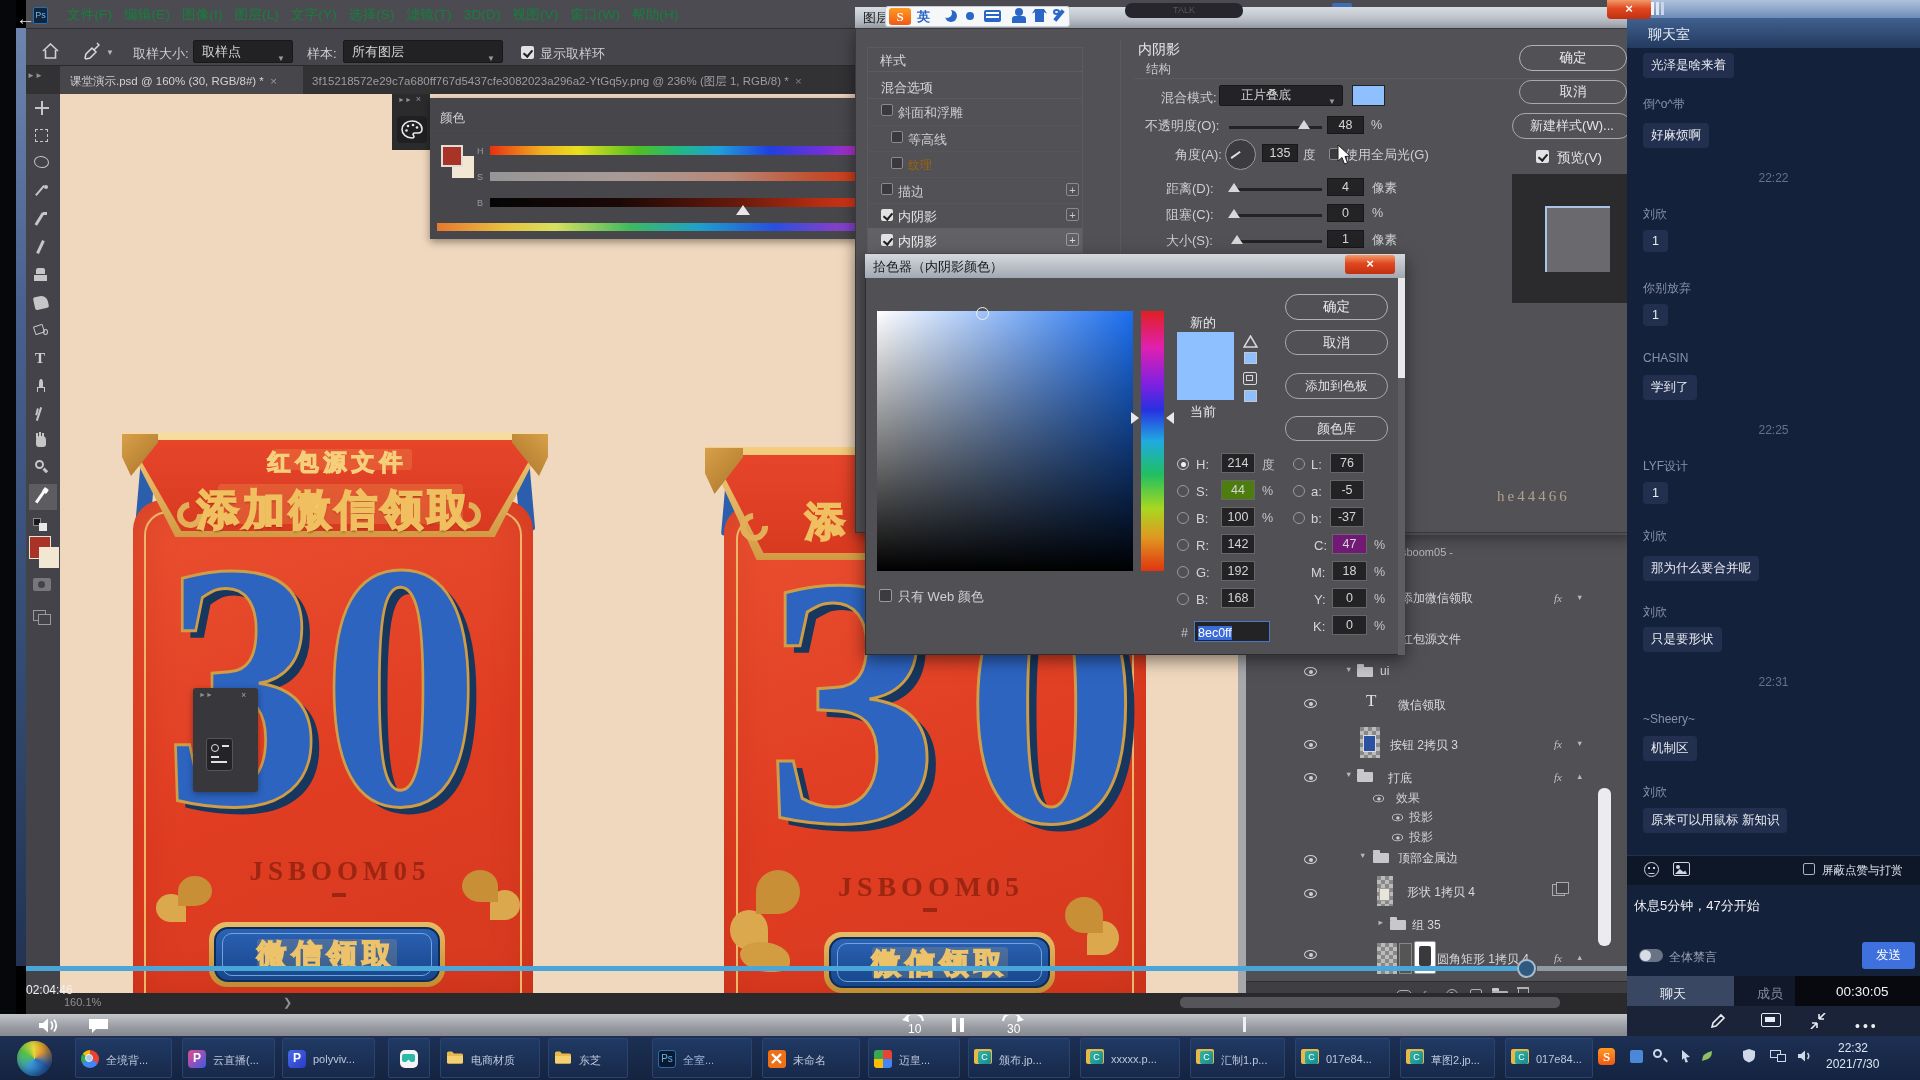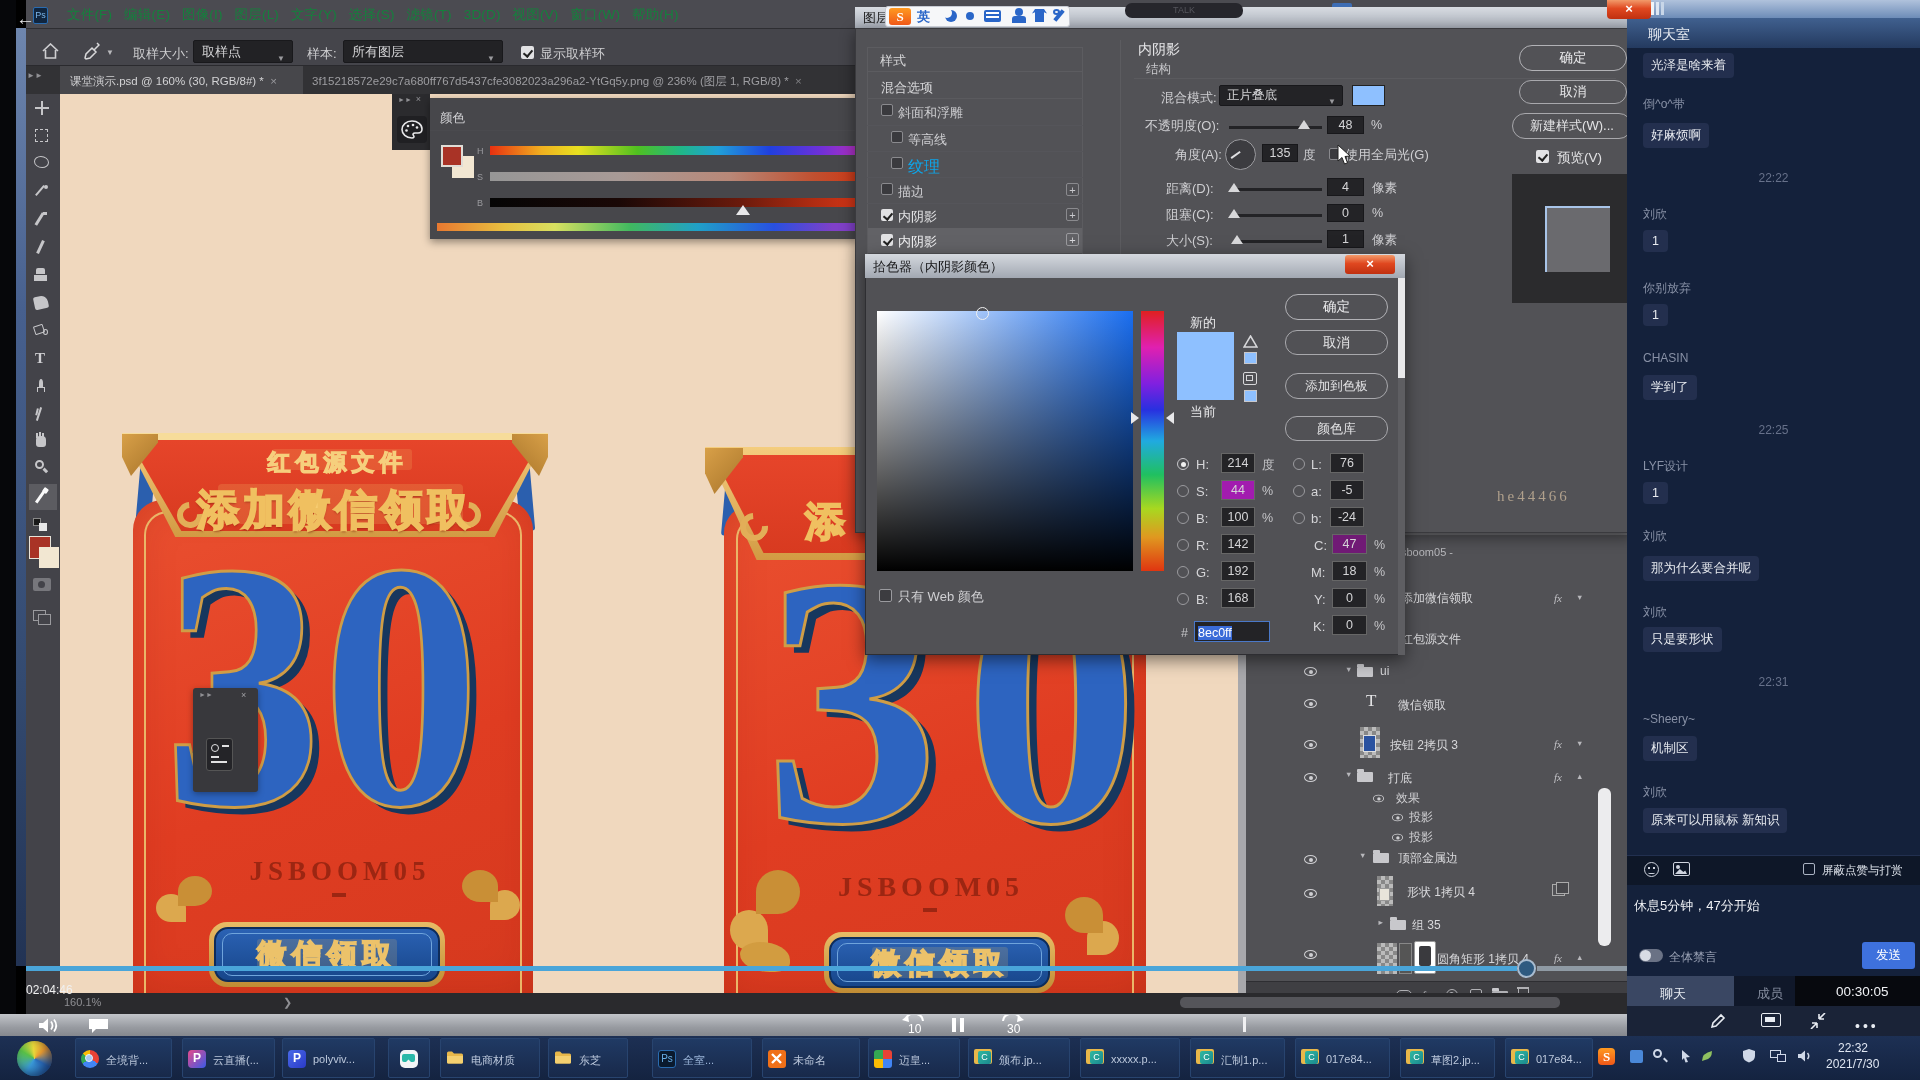--- a/index.html
+++ b/index.html
@@ -298,41 +298,41 @@
  <div class="a" style="left:880px;top:52px;color:#d8d8da;font-size:13px">样式</div>
  <div class="a" style="left:867px;top:71px;width:216px;height:1px;background:#5c5c60"></div>
  <div class="a" style="left:881px;top:79px;color:#d8d8da;font-size:13px">混合选项</div>
  <div class="a" style="left:867px;top:98px;width:216px;height:1px;background:#5a5a5e"></div>
  <div class="a" style="left:881px;top:104px;width:12px;height:12px;background:#3a3a3e;border:1px solid #8a8a8e;border-radius:2px"></div>
  <div class="a" style="left:898px;top:104px;color:#cfcfd2;font-size:13px">斜面和浮雕</div>
  <div class="a" style="left:891px;top:131px;width:12px;height:12px;background:#3a3a3e;border:1px solid #8a8a8e;border-radius:2px"></div>
  <div class="a" style="left:908px;top:131px;color:#cfcfd2;font-size:13px">等高线</div>
  <div class="a" style="left:867px;top:125px;width:216px;height:1px;background:#55555a"></div>
  <div class="a" style="left:891px;top:157px;width:12px;height:12px;background:#3a3a3e;border:1px solid #8a8a8e;border-radius:2px"></div>
- <div class="a" style="left:908px;top:157px;color:#0ea5e9;font-size:16px">纹理</div>
+ <div class="a" style="left:908px;top:157px;color:#a16207;font-size:12px">纹理</div>
  <div class="a" style="left:867px;top:151px;width:216px;height:1px;background:#55555a"></div>
  <div class="a" style="left:867px;top:177px;width:216px;height:1px;background:#55555a"></div>
  <div class="a" style="left:881px;top:183px;width:12px;height:12px;background:#3a3a3e;border:1px solid #8a8a8e;border-radius:2px"></div>
  <div class="a" style="left:898px;top:183px;color:#cfcfd2;font-size:13px">描边</div>
  <div class="a" style="left:1066px;top:183px;width:13px;height:13px;border:1px solid #8a8a8e;border-radius:2px;color:#c8c8cc;font-size:11px;line-height:12px;text-align:center">+</div>
  <div class="a" style="left:867px;top:203px;width:216px;height:1px;background:#55555a"></div>
  <div class="ck" style="left:881px;top:209px;width:12px;height:12px"></div>
  <div class="a" style="left:898px;top:208px;color:#e2e2e4;font-size:13px">内阴影</div>
  <div class="a" style="left:1066px;top:208px;width:13px;height:13px;border:1px solid #8a8a8e;border-radius:2px;color:#c8c8cc;font-size:11px;line-height:12px;text-align:center">+</div>
  <div class="a" style="left:868px;top:228px;width:214px;height:25px;background:#626266"></div>
  <div class="ck" style="left:881px;top:234px;width:12px;height:12px"></div>
  <div class="a" style="left:898px;top:233px;color:#f0f0f2;font-size:13px">内阴影</div>
  <div class="a" style="left:1066px;top:233px;width:13px;height:13px;border:1px solid #9a9a9e;border-radius:2px;color:#d8d8dc;font-size:11px;line-height:12px;text-align:center">+</div>
 
  <div class="a" style="left:1120px;top:40px;width:1px;height:462px;background:#5c5c60"></div>
  <div class="a" style="left:1138px;top:41px;color:#e4e4e6;font-size:14px">内阴影</div>
  <div class="a" style="left:1146px;top:61px;color:#c8c8cb;font-size:12.5px">结构</div>
  <div class="a" style="left:1134px;top:78px;width:482px;height:1px;background:#5a5a5e"></div>
  <div class="a" style="left:1161px;top:89px;color:#cfcfd2;font-size:13px">混合模式:</div>
- <div class="a" style="left:1219px;top:85px;width:124px;height:21px;background:#232326;border:1px solid #18181b;border-radius:2px;color:#d5d5d7;font-size:12.5px;line-height:19px;padding-left:7px">正片叠底<span style="position:absolute;right:6px;top:6px;font-size:8px;color:#9a9a9e">▼</span></div>
+ <div class="a" style="left:1219px;top:85px;width:124px;height:21px;background:#232326;border:1px solid #18181b;border-radius:2px;color:#d5d5d7;font-size:12.5px;line-height:19px;padding-left:21px">正片叠底<span style="position:absolute;right:6px;top:6px;font-size:8px;color:#9a9a9e">▼</span></div>
  <div class="a" style="left:1352px;top:85px;width:33px;height:21px;background:#8ec0ff;border:1px solid #222"></div>
  <div class="a" style="left:1145px;top:117px;color:#cfcfd2;font-size:13px">不透明度(O):</div>
  <div class="a" style="left:1229px;top:126px;width:93px;height:3px;background:#232326"></div>
  <div class="a" style="left:1298px;top:120px;width:0;height:0;border-left:6px solid transparent;border-right:6px solid transparent;border-bottom:9px solid #d8d8da"></div>
  <div class="a" style="left:1327px;top:116px;width:37px;height:18px;background:#232326;border:1px solid #18181b;color:#d5d5d7;font-size:12.5px;line-height:17px;text-align:center">48</div>
  <div class="a" style="left:1371px;top:118px;color:#cfcfd2;font-size:12.5px">%</div>
  <div class="a" style="left:1175px;top:146px;color:#cfcfd2;font-size:13px">角度(A):</div>
  <div class="a" style="left:1225px;top:139px;width:31px;height:31px;border:1.5px solid #9a9a9e;border-radius:50%;background:#3c3c40">
       <div class="a" style="left:4px;top:14px;width:11px;height:1.5px;background:#e0e0e2;transform:rotate(-35deg)"></div>
     </div>
@@ -427,21 +427,21 @@
  <div class="a" style="left:1285px;top:416px;width:103px;height:25px;border:1.5px solid #a8a8ac;border-radius:12px;color:#e4e4e6;font-size:13px;text-align:center;line-height:23px">颜色库</div>
 
  <div class="a" style="left:1177px;top:458px;width:12px;height:12px;border:1.5px solid #c8c8cc;border-radius:50%">
       <div class="a" style="left:2.5px;top:2.5px;width:5px;height:5px;background:#f0f0f0;border-radius:50%"></div>
     </div>
  <div class="a" style="left:1196px;top:457px;color:#d5d5d8;font-size:13px">H:</div>
  <div class="a" style="left:1221px;top:453px;width:34px;height:20px;background:#232326;border:1px solid #666;color:#d5d5d7;font-size:12.5px;line-height:18px;text-align:center">214</div>
  <div class="a" style="left:1262px;top:457px;color:#c5c5c8;font-size:12.5px">度</div>
  <div class="a" style="left:1177px;top:485px;width:12px;height:12px;border:1.5px solid #9a9a9e;border-radius:50%"></div>
  <div class="a" style="left:1196px;top:484px;color:#d5d5d8;font-size:13px">S:</div>
- <div class="a" style="left:1221px;top:480px;width:34px;height:20px;background:#a21caf;border:1px solid #666;color:#d5d5d7;font-size:12.5px;line-height:18px;text-align:center">44</div>
+ <div class="a" style="left:1221px;top:480px;width:34px;height:20px;background:#4d7c0f;border:1px solid #666;color:#d5d5d7;font-size:12.5px;line-height:18px;text-align:center">44</div>
  <div class="a" style="left:1262px;top:484px;color:#c5c5c8;font-size:12.5px">%</div>
  <div class="a" style="left:1177px;top:512px;width:12px;height:12px;border:1.5px solid #9a9a9e;border-radius:50%"></div>
  <div class="a" style="left:1196px;top:511px;color:#d5d5d8;font-size:13px">B:</div>
  <div class="a" style="left:1221px;top:507px;width:34px;height:20px;background:#232326;border:1px solid #666;color:#d5d5d7;font-size:12.5px;line-height:18px;text-align:center">100</div>
  <div class="a" style="left:1262px;top:511px;color:#c5c5c8;font-size:12.5px">%</div>
  <div class="a" style="left:1177px;top:539px;width:12px;height:12px;border:1.5px solid #9a9a9e;border-radius:50%"></div>
  <div class="a" style="left:1196px;top:538px;color:#d5d5d8;font-size:13px">R:</div>
  <div class="a" style="left:1221px;top:534px;width:34px;height:20px;background:#232326;border:1px solid #666;color:#d5d5d7;font-size:12.5px;line-height:18px;text-align:center">142</div>
  <div class="a" style="left:1177px;top:566px;width:12px;height:12px;border:1.5px solid #9a9a9e;border-radius:50%"></div>
  <div class="a" style="left:1196px;top:565px;color:#d5d5d8;font-size:13px">G:</div>
@@ -453,21 +453,21 @@
  <div class="a" style="left:1194px;top:621px;width:76px;height:21px;background:#232326;border:1px solid #4a78c8;line-height:19px;padding-left:3px"><span style="background:#3a6bd8;color:#fff;font-size:12.5px">8ec0ff</span></div>
 
  <div class="a" style="left:1293px;top:458px;width:12px;height:12px;border:1.5px solid #9a9a9e;border-radius:50%"></div>
  <div class="a" style="left:1311px;top:457px;color:#d5d5d8;font-size:13px">L:</div>
  <div class="a" style="left:1330px;top:453px;width:34px;height:20px;background:#232326;border:1px solid #666;color:#d5d5d7;font-size:12.5px;line-height:18px;text-align:center">76</div>
  <div class="a" style="left:1293px;top:485px;width:12px;height:12px;border:1.5px solid #9a9a9e;border-radius:50%"></div>
  <div class="a" style="left:1311px;top:484px;color:#d5d5d8;font-size:13px">a:</div>
  <div class="a" style="left:1330px;top:480px;width:34px;height:20px;background:#232326;border:1px solid #666;color:#d5d5d7;font-size:12.5px;line-height:18px;text-align:center">-5</div>
  <div class="a" style="left:1293px;top:512px;width:12px;height:12px;border:1.5px solid #9a9a9e;border-radius:50%"></div>
  <div class="a" style="left:1311px;top:511px;color:#d5d5d8;font-size:13px">b:</div>
- <div class="a" style="left:1330px;top:507px;width:34px;height:20px;background:#232326;border:1px solid #666;color:#d5d5d7;font-size:12.5px;line-height:18px;text-align:center">-24</div>
+ <div class="a" style="left:1330px;top:507px;width:34px;height:20px;background:#232326;border:1px solid #666;color:#d5d5d7;font-size:12.5px;line-height:18px;text-align:center">-37</div>
  <div class="a" style="left:1314px;top:538px;color:#d5d5d8;font-size:13px">C:</div>
  <div class="a" style="left:1332px;top:534px;width:35px;height:20px;background:#701a75;border:1px solid #666;color:#d5d5d7;font-size:12.5px;line-height:18px;text-align:center">47</div>
  <div class="a" style="left:1374px;top:538px;color:#c5c5c8;font-size:12.5px">%</div>
  <div class="a" style="left:1311px;top:565px;color:#d5d5d8;font-size:13px">M:</div>
  <div class="a" style="left:1332px;top:561px;width:35px;height:20px;background:#232326;border:1px solid #666;color:#d5d5d7;font-size:12.5px;line-height:18px;text-align:center">18</div>
  <div class="a" style="left:1374px;top:565px;color:#c5c5c8;font-size:12.5px">%</div>
  <div class="a" style="left:1314px;top:592px;color:#d5d5d8;font-size:13px">Y:</div>
  <div class="a" style="left:1332px;top:588px;width:35px;height:20px;background:#232326;border:1px solid #666;color:#d5d5d7;font-size:12.5px;line-height:18px;text-align:center">0</div>
  <div class="a" style="left:1374px;top:592px;color:#c5c5c8;font-size:12.5px">%</div>
  <div class="a" style="left:1313px;top:619px;color:#d5d5d8;font-size:13px">K:</div>

